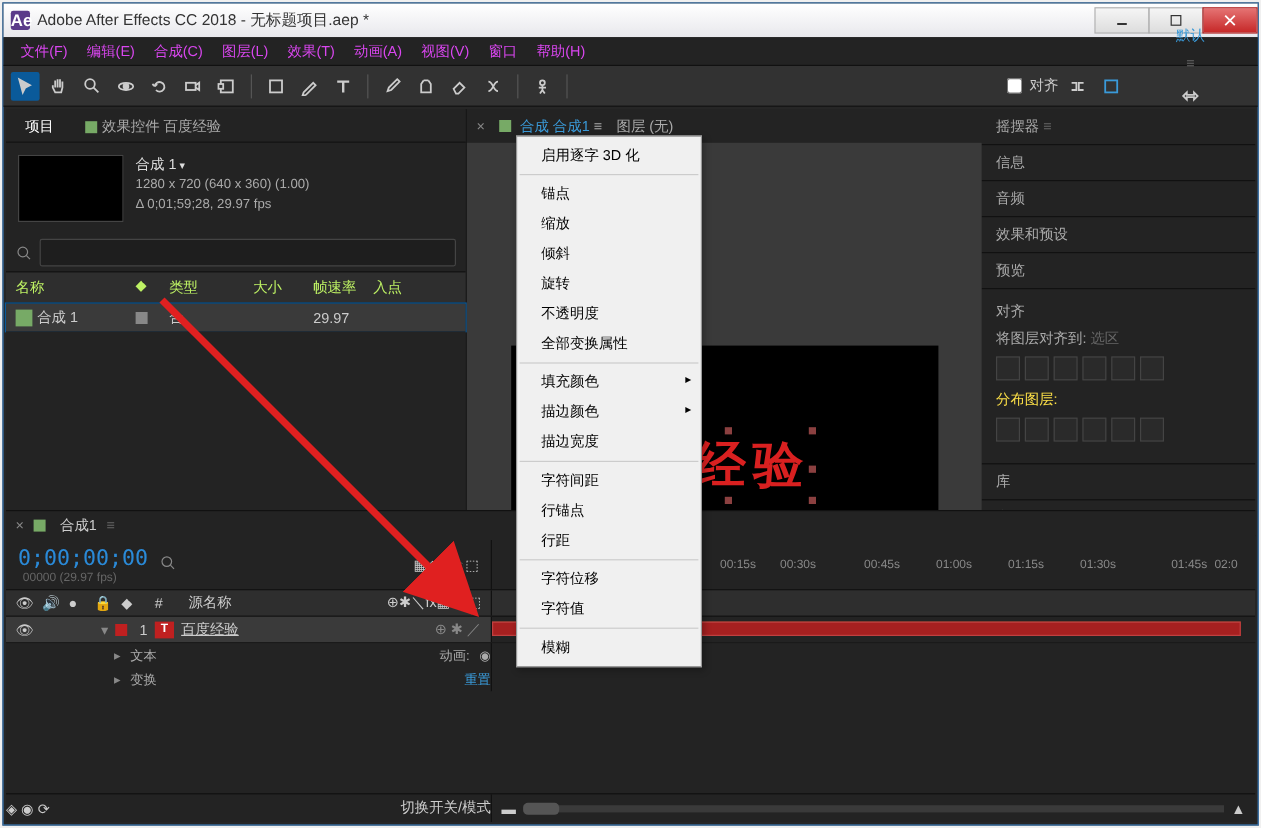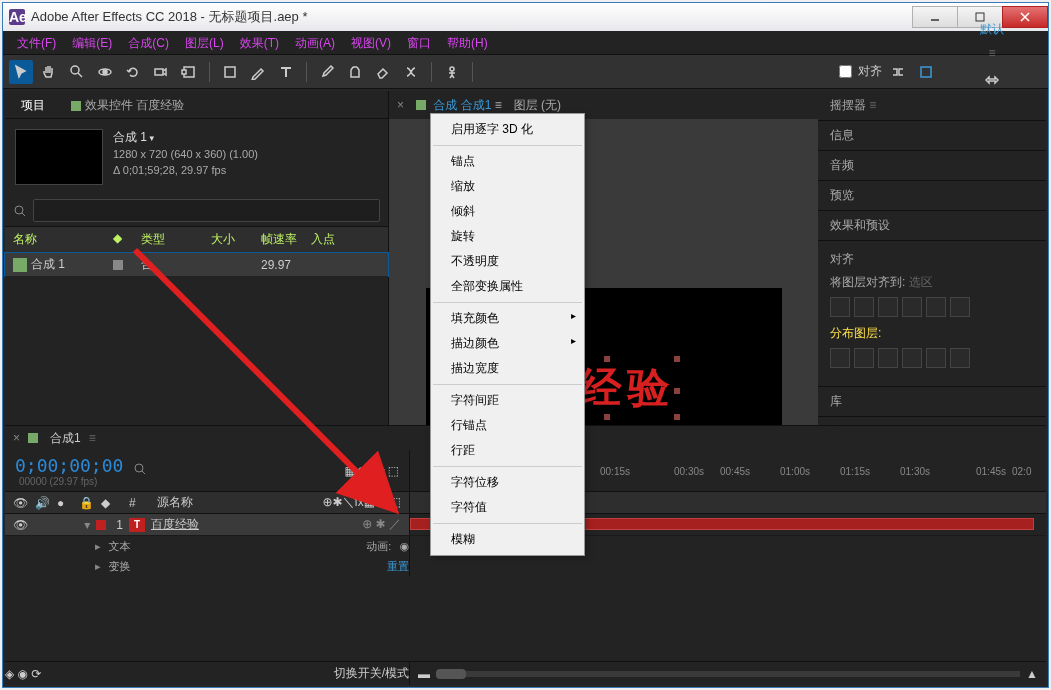--- a/index.html
+++ b/index.html
@@ -346,22 +346,22 @@
     <div class="zoom"><span>二分之一</span> ▾</div>
     <div>▭</div>
     <div>活</div>
    </div>
   </div>
 
   <div class="right-col">
    <div class="rpanel hdr">摇摆器</div>
    <div class="rpanel">信息</div>
    <div class="rpanel">音频</div>
+   <div class="rpanel">效果和预设</div>
    <div class="rpanel">预览</div>
-   <div class="rpanel">效果和预设</div>
    <div class="align-panel">
     <div class="align-label hdr">对齐</div>
     <div style="color:#aaa;margin:6px 0"><span>将图层对齐到:</span> <span style="color:#666">选区</span></div>
     <div class="align-btns">
      <div class="abtn"></div>
      <div class="abtn"></div>
      <div class="abtn"></div>
      <div class="abtn"></div>
      <div class="abtn"></div>
      <div class="abtn"></div>
@@ -405,21 +405,21 @@
     <div>◈</div>
     <div>⤵</div>
     <div style="color:#888;font-style:italic">fx</div>
     <div>◐</div>
     <div>⬚</div>
    </div>
    <div class="tl-head-right">
     <div class="tl-ruler">
      <div class="cti">▸</div>
      <div class="tick" style="left:190px">00:15s</div>
-     <div class="tick" style="left:264px">00:30s</div>
+     <div class="tick" style="left:240px">00:30s</div>
      <div class="tick" style="left:310px">00:45s</div>
      <div class="tick" style="left:370px">01:00s</div>
      <div class="tick" style="left:430px">01:15s</div>
      <div class="tick" style="left:490px">01:30s</div>
      <div class="tick" style="left:566px">01:45s</div>
      <div class="tick" style="left:602px">02:0</div>
     </div>
    </div>
   </div>
   <div class="tl-cols">

